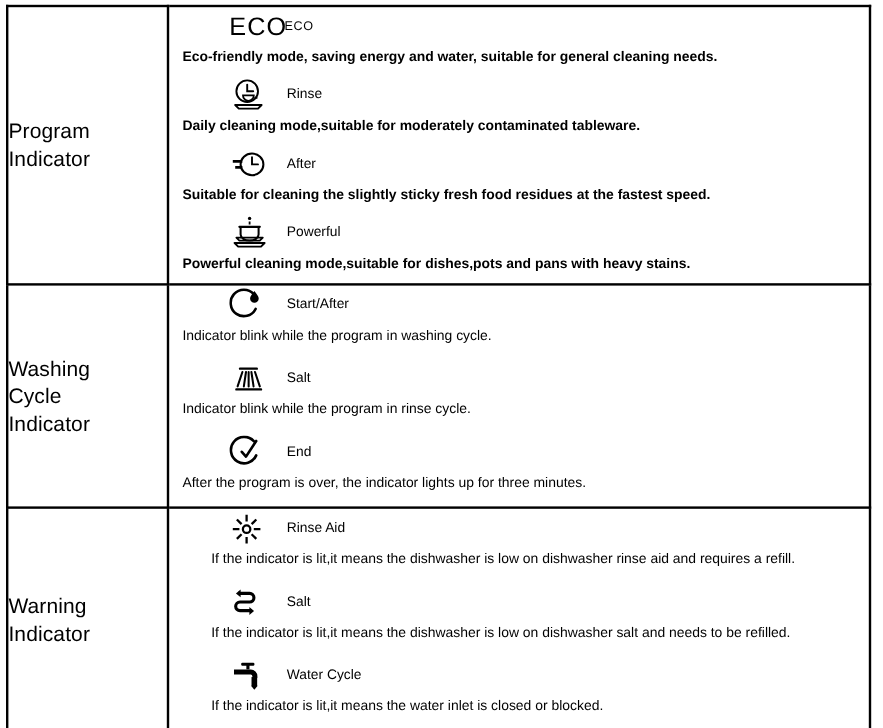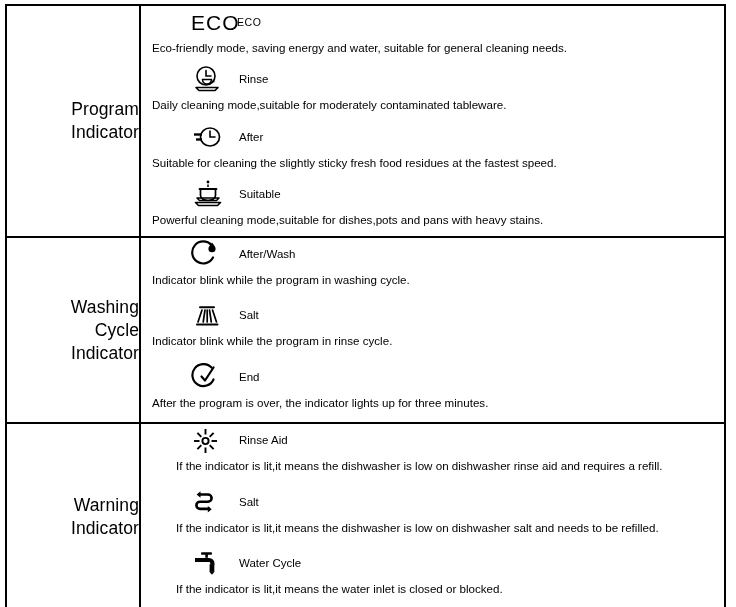--- a/index.html
+++ b/index.html
@@ -31,21 +31,21 @@
     table-layout: fixed;
   }
   table.spec td {
     border: 2px solid #000000;
     vertical-align: middle;
     padding: 0;
   }
 
   td.cat-cell {
     width: 132px;
-    text-align: right;
+    text-align: left;
     vertical-align: middle;
     padding: 0 0 0 23px;
   }
   .cat-label {
     font-size: 17.5px;
     line-height: 1.32;
     letter-spacing: 0.1px;
     white-space: pre-line;
   }
 
@@ -92,21 +92,21 @@
 
   .eco-text {
     font-size: 21px;
     letter-spacing: 1px;
     line-height: 1;
     font-weight: 400;
   }
 
   
   .r1 .entry-head { height: 33px; }
-  .r1 .entry-desc { margin-bottom: 8px; }
+  .r1 .entry-desc { margin-bottom: 8px; font-weight: bold; }
   .r2 .entry-head { height: 33px; }
   .r2 .entry-desc { margin-bottom: 12px; }
   .r3 .entry-head { height: 33px; text-align: right; }
   .r3 .entry-desc { margin-bottom: 12px; margin-left: 24px; }
 
   svg { display: block; }
 </style>
 </head>
 <body>
 
@@ -167,21 +167,21 @@
               <span class="icon-box">
                 <svg width="34" height="31" viewBox="0 0 34 31">
                   <circle cx="17" cy="3" r="1.4" fill="#000"></circle>
                   <path d="M17 5.5 V8" stroke="#000" stroke-width="1.5"></path>
                   <path d="M8.5 10 h17" stroke="#000" stroke-width="1.8" stroke-linecap="round"></path>
                   <path d="M9.5 10.5 v6 a7.5 5 0 0 0 15 0 v-6" fill="none" stroke="#000" stroke-width="1.7"></path>
                   <path d="M6 19 h22 l-2.5 2.6 h-17 z" fill="none" stroke="#000" stroke-width="1.5" stroke-linejoin="round"></path>
                   <path d="M4.5 23.5 h25 l-3 3 h-19 z" fill="none" stroke="#000" stroke-width="1.6" stroke-linejoin="round"></path>
                 </svg>
               </span>
-              <span class="entry-name">Suitable</span>
+              <span class="entry-name">Powerful</span>
             </div>
             <div class="entry-desc">Powerful cleaning mode,suitable for dishes,pots and pans with heavy stains.</div>
           </div>
 
         </td>
       </tr>
 
       <tr>
         <td class="cat-cell">
           <div class="cat-label">Washing
@@ -191,21 +191,21 @@
         <td class="body-cell r2">
 
           <div class="entry">
             <div class="entry-head">
               <span class="icon-box">
                 <svg width="30" height="28" viewBox="0 0 30 28">
                   <path d="M20.5 5.2 A11 11 0 1 0 22 17.5" fill="none" stroke="#000" stroke-width="2.2" stroke-linecap="round"></path>
                   <path d="M21 2.5 c2.4 3.2 3.6 4.8 3.6 6.2 a3.6 3.6 0 0 1 -7.2 0 c0 -1.4 1.2 -3 3.6 -6.2 z" fill="#000"></path>
                 </svg>
               </span>
-              <span class="entry-name">After/Wash</span>
+              <span class="entry-name">Start/After</span>
             </div>
             <div class="entry-desc">Indicator blink while the program in washing cycle.</div>
           </div>
 
           <div class="entry">
             <div class="entry-head">
               <span class="icon-box">
                 <svg width="32" height="26" viewBox="0 0 32 26">
                   <path d="M9 4.2 h14" stroke="#000" stroke-width="2" stroke-linecap="round"></path>
                   <path d="M11 7 L7 19" stroke="#000" stroke-width="1.7" stroke-linecap="round"></path>

